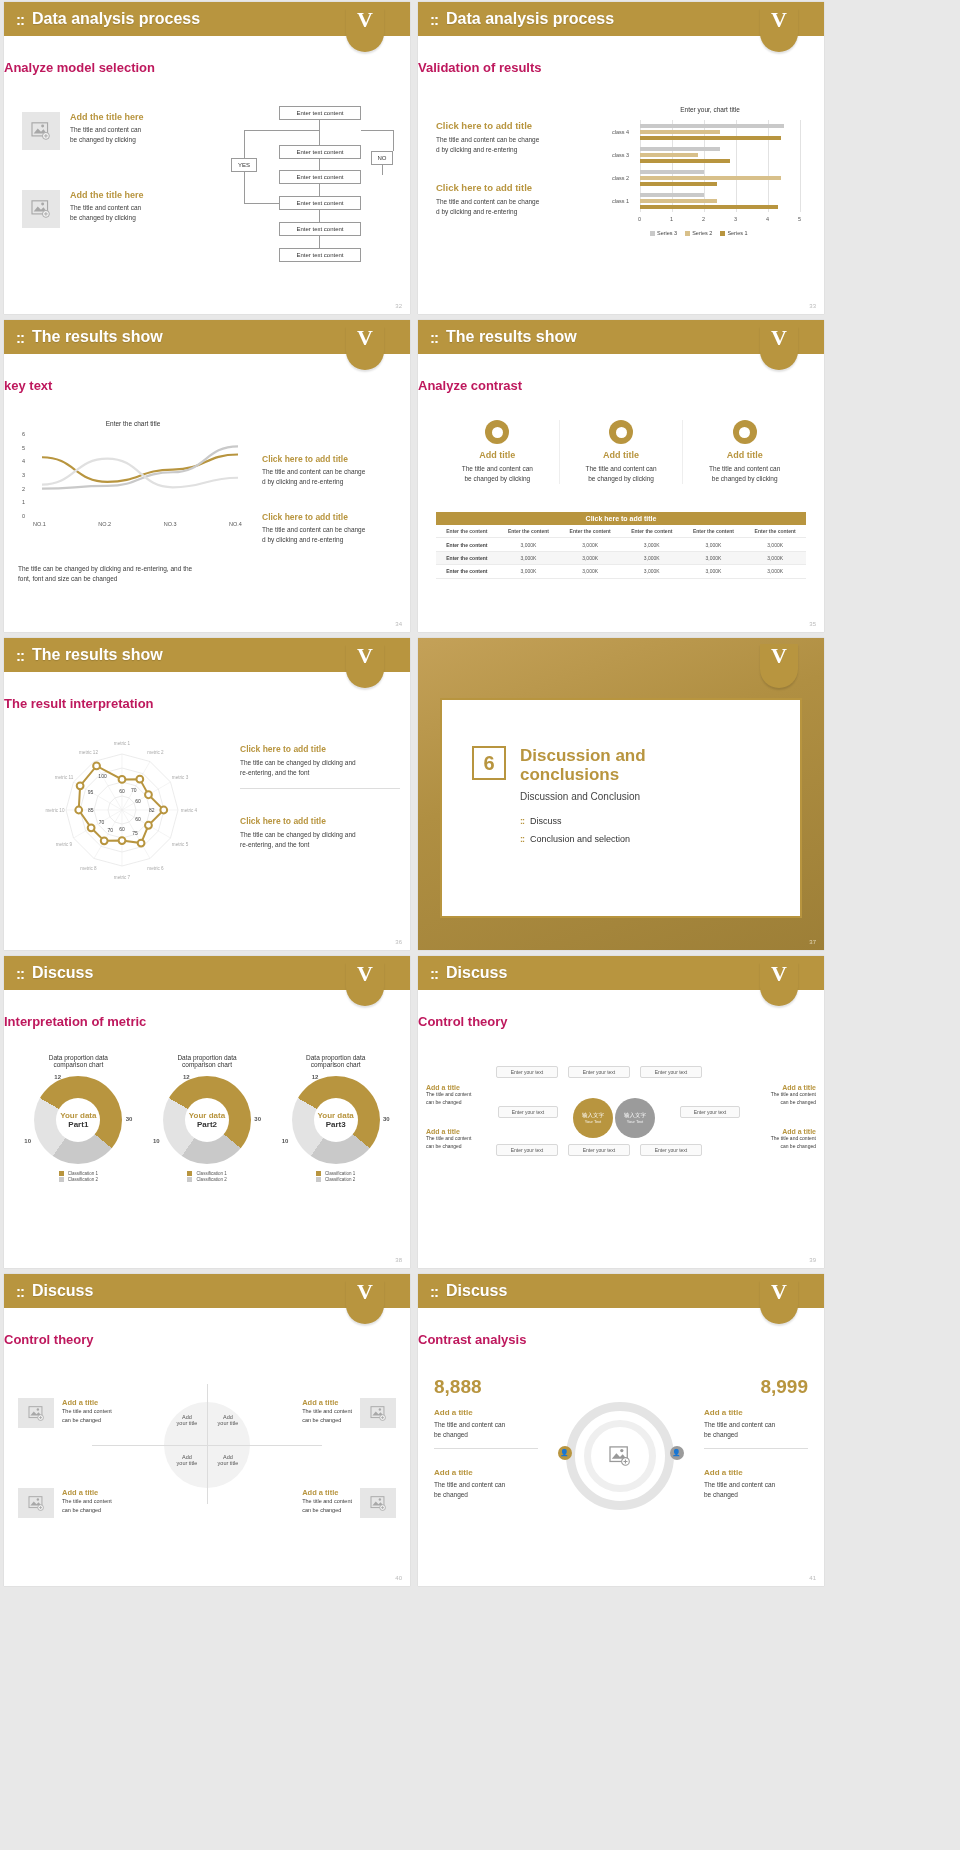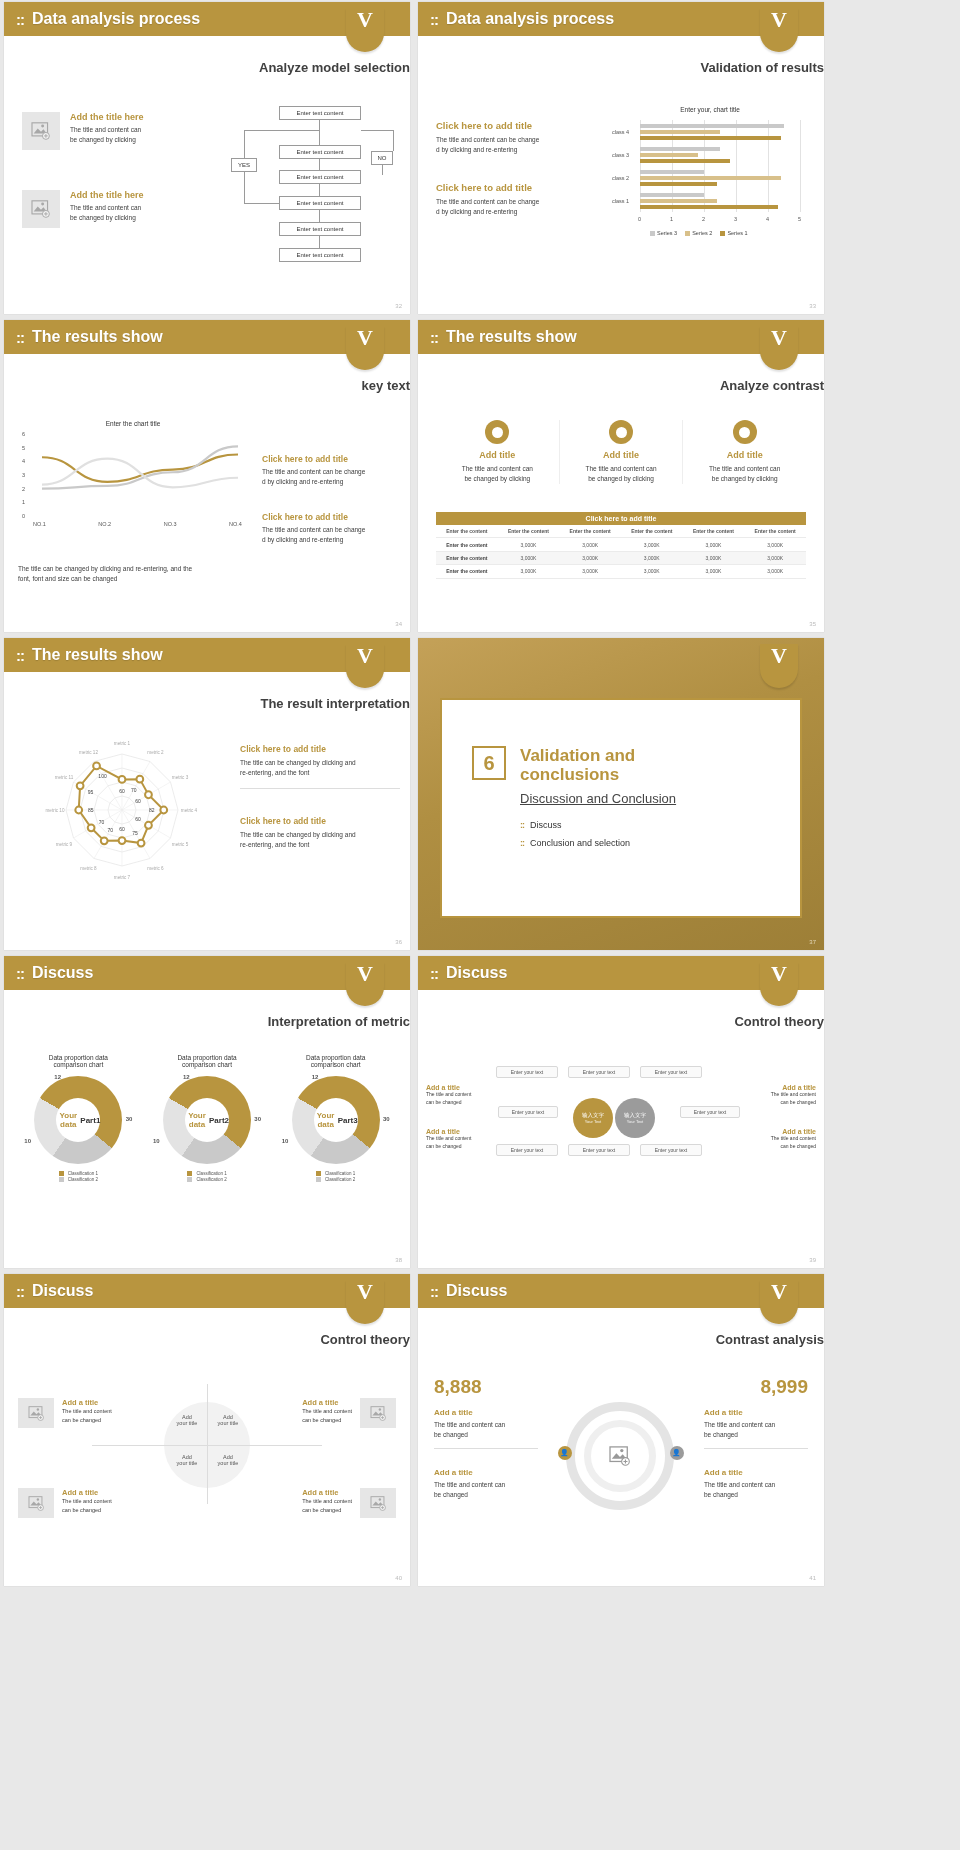--- a/index.html
+++ b/index.html
@@ -41,22 +41,22 @@
     position:absolute; right:26px; top:6px; width:38px; height:44px;
     background:#b8953f; border-radius:0 0 19px 19px;
     display:flex; align-items:flex-start; justify-content:center;
     box-shadow: 0 2px 2px rgba(0,0,0,.12);
     z-index:5;
   }
   .vmark span { color:#fff; font-size:22px; font-weight:bold; font-family:"Liberation Serif", serif; line-height:1.1;}
   .pnum { position:absolute; right:8px; bottom:5px; font-size:6px; color:#bbb; }
 
   .sub {
-    position:absolute; top:58px; left:0; right:0; text-align:right;
-    font-size:13px; font-weight:bold; color:#404040;
+    position:absolute; top:58px; left:0; right:0; text-align:left;
+    font-size:13px; font-weight:bold; color:#be185d;
   }
   .gold { color:#b8953f; }
   .hdr-gold { color:#b8953f; font-weight:bold; }
   .body-txt { color:#3b3b3b; font-size:6.5px; line-height:1.55; }
 
   
   .phbox { background:#e6e6e6; display:flex;align-items:center;justify-content:center;}
   .phbox svg { opacity:.55; }
 
   
@@ -91,21 +91,21 @@
     background:#fff; border:2px solid #b8953f;
   }
   .numbox { width:34px;height:34px;border:2px solid #b8953f;display:flex;align-items:center;justify-content:center;color:#b8953f;font-size:20px;font-weight:bold;}
 
   .dashrow { display:flex; align-items:center; gap:6px; font-size:9px; color:#333; }
   .dd { color:#b8953f; font-weight:bold; font-size:9px; letter-spacing:-1px;}
 
   
   .donut { position:relative; width:88px;height:88px;border-radius:50%;}
   .donut .hole{ position:absolute; left:22px; top:22px; width:44px;height:44px;border-radius:50%;background:#fff;
-     display:flex;flex-direction:row;align-items:center;justify-content:center;}
+     display:flex;flex-direction:column;align-items:center;justify-content:center;}
   .dlabel { position:absolute; font-size:6px; color:#555; font-weight:bold;}
   .lgitem { font-size:4.5px; color:#555; display:flex; align-items:center; gap:2px;}
 
   
   .ctbox{ border:1px solid #d8d8d8; background:#fafafa; font-size:5px; color:#555;
           display:flex;align-items:center;justify-content:center; height:12px; border-radius:2px;}
   .ctcircle{ width:40px;height:40px;border-radius:50%;display:flex;flex-direction:column;
              align-items:center;justify-content:center;color:#fff;font-size:5.5px;}
 
   .hr-thin { height:1px; background:#ddd; }
@@ -456,23 +456,23 @@
     </div>
     <div class="pnum">36</div>
   </div>
 
   <div class="slide">
     <div class="sec-bg"></div>
     <div class="sec-card">
       <div style="position:absolute;left:30px;top:46px;display:flex;gap:14px;align-items:flex-start;">
         <div class="numbox">6</div>
         <div>
-          <div class="gold" style="font-size:17px;font-weight:bold;line-height:1.12;">Validation and</div>
+          <div class="gold" style="font-size:17px;font-weight:bold;line-height:1.12;">Discussion and</div>
           <div class="gold" style="font-size:17px;font-weight:bold;line-height:1.12;">conclusions</div>
-          <div style="font-size:13px;color:#444;margin-top:7px;text-decoration:underline;">Discussion and Conclusion</div>
+          <div style="font-size:10px;color:#444;margin-top:7px;">Discussion and Conclusion</div>
           <div class="dashrow" style="margin-top:14px;">
             <span class="dd">::</span>
             <span>Discuss</span>
           </div>
           <div class="dashrow" style="margin-top:8px;">
             <span class="dd">::</span>
             <span>Conclusion and selection</span>
           </div>
         </div>
       </div>

